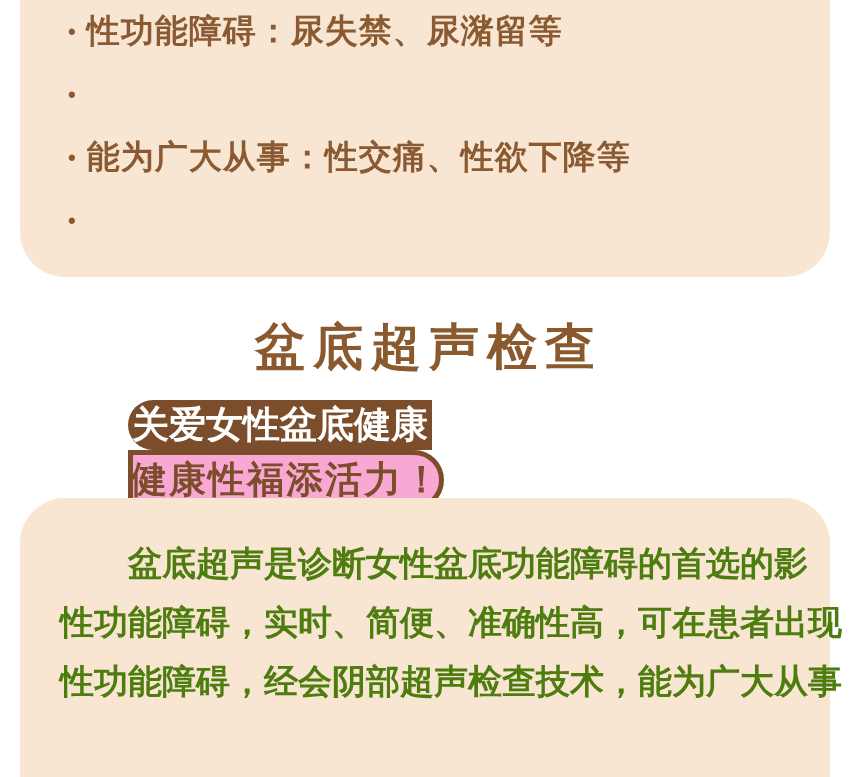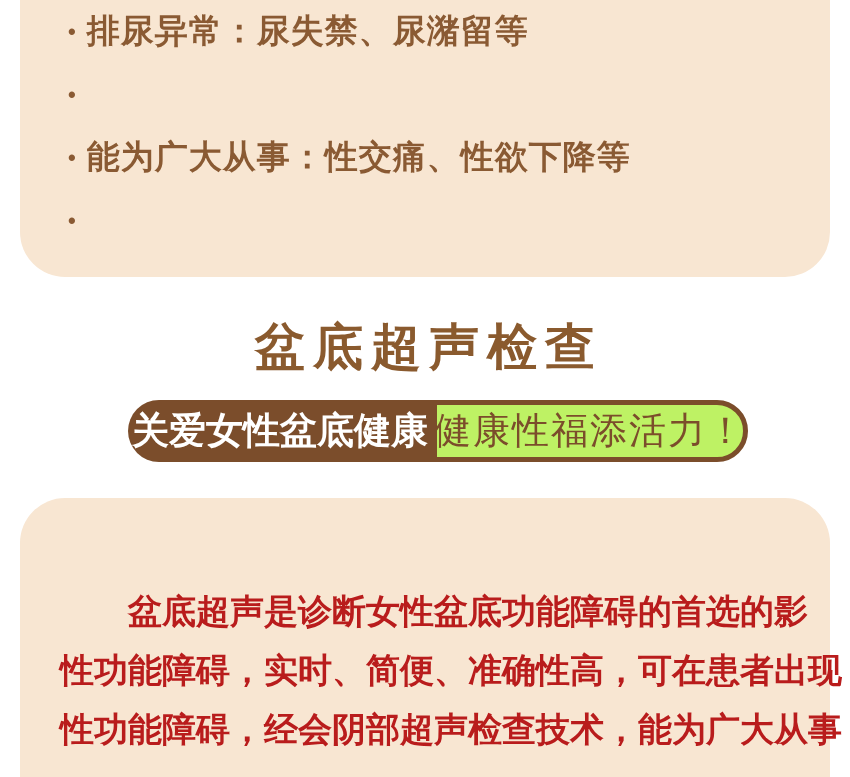--- a/index.html
+++ b/index.html
@@ -68,73 +68,73 @@
     padding-left: 8px;
     box-sizing: border-box;
   }
   .banner {
     position: absolute;
     top: 400px;
     left: 128px;
     width: 620px;
     height: 62px;
     display: flex;
+    flex-direction: column;
   }
   .banner-left {
     width: 304px;
     height: 62px;
     background: #7b4d2b;
     border-radius: 31px 0 0 31px;
     display: flex;
     align-items: center;
     justify-content: center;
     color: #ffffff;
     font-size: 37px;
     font-weight: bold;
     white-space: nowrap;
   }
   .banner-right {
     width: 316px;
     height: 62px;
     box-sizing: border-box;
-    background: #bef264;
+    background: #f9a8d4;
     border: 5px solid #7b4d2b;
     border-radius: 0 31px 31px 0;
     display: flex;
     align-items: center;
     justify-content: center;
     color: #7b4d2b;
     font-size: 37px;
-    font-weight: normal;
+    font-weight: bold;
     letter-spacing: 2px;
     white-space: nowrap;
   }
   .intro {
     padding: 36px 20px 0 40px;
-    color: #b91c1c;
+    color: #4d7c0f;
     font-size: 34px;
     line-height: 59px;
     font-weight: bold;
-    margin-top: 48px;
   }
   .intro-line {
     white-space: nowrap;
   }
   .intro-line.indent {
     text-indent: 68px;
   }
 </style>
 </head>
 <body>
 
 <section class="card card-top">
   <ul class="symptom-list">
     <li class="symptom-item">
       <span class="bullet">•</span>
-      <span>排尿异常：尿失禁、尿潴留等</span>
+      <span>性功能障碍：尿失禁、尿潴留等</span>
     </li>
     <li class="symptom-item">
       <span class="bullet">•</span>
     </li>
     <li class="symptom-item">
       <span class="bullet">•</span>
       <span>能为广大从事：性交痛、性欲下降等</span>
     </li>
     <li class="symptom-item">
       <span class="bullet">•</span>

